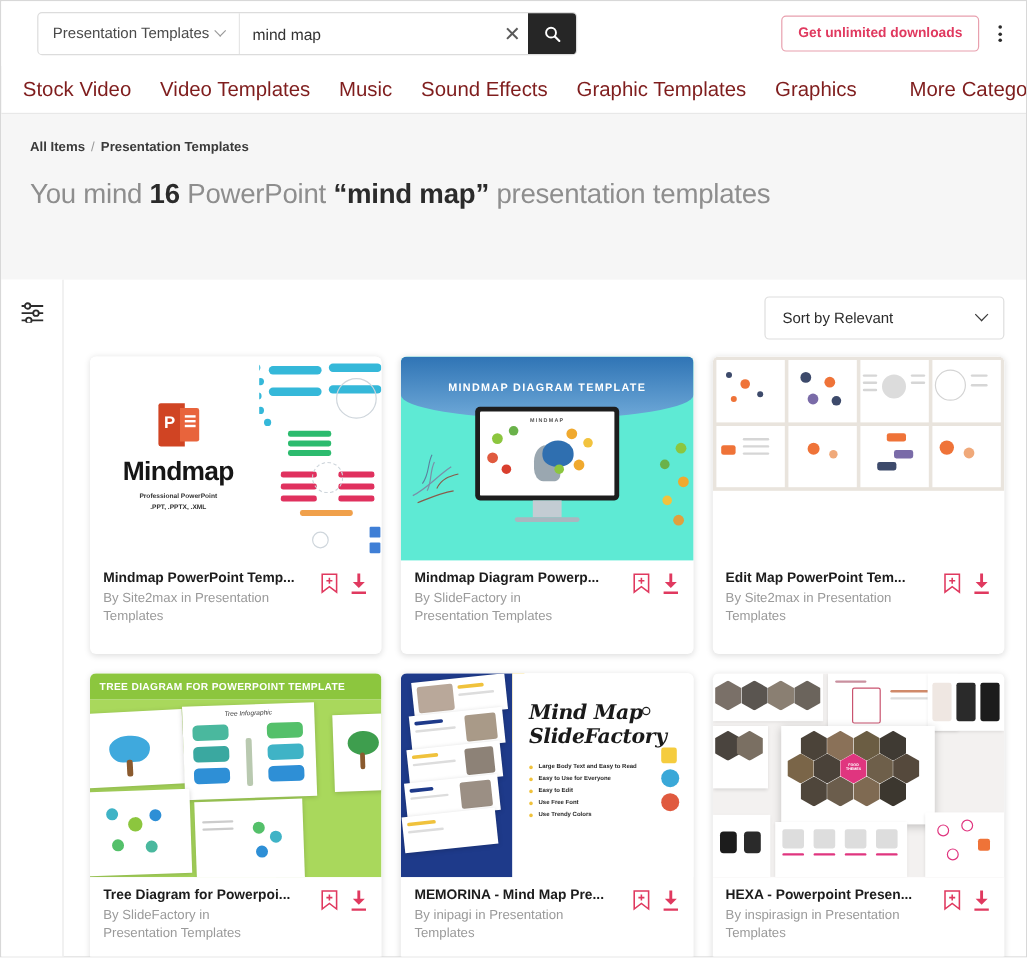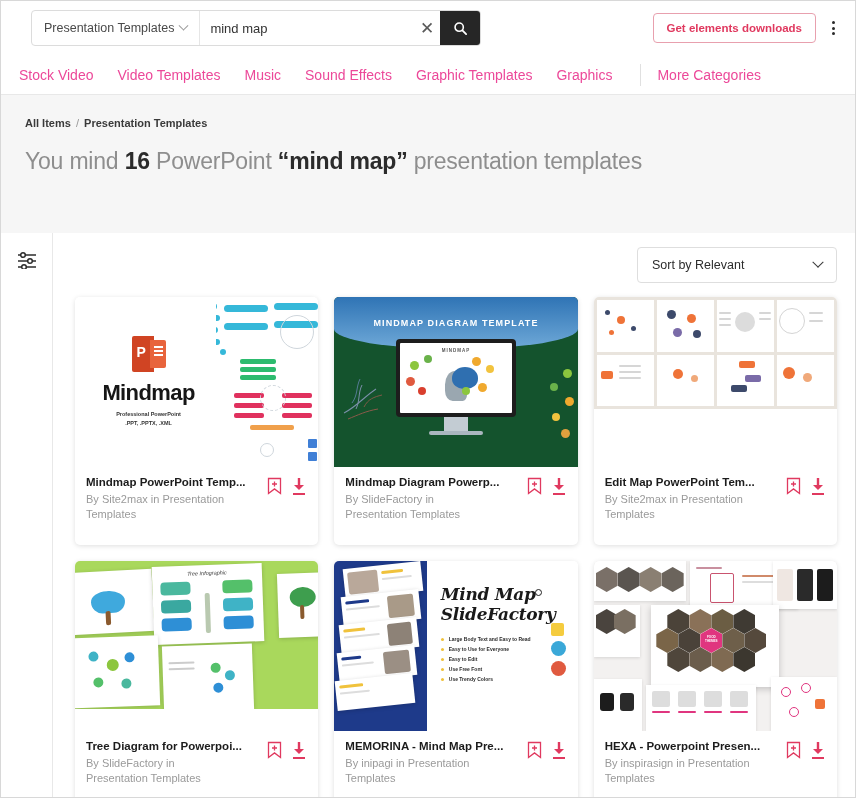--- a/index.html
+++ b/index.html
@@ -94,21 +94,21 @@
 
   
   .nav {
     height: 40px;
     display: flex; align-items: center;
     padding: 0 18px;
     gap: 0;
     border-bottom: 1px solid #e8e8e8;
   }
   .nav a {
-    font-size: 14px; color: #ec4899;
+    font-size: 17px; color: #7f1d1d;
     text-decoration: none;
     padding: 0 16px 0 0;
     margin-right: 8px;
     white-space: nowrap;
     cursor: pointer;
   }
   .nav a:first-child { padding-left: 0; }
   .nav-sep { width: 1px; height: 22px; background: #e0e0e0; margin: 0 16px 0 4px; }
 
   
@@ -246,21 +246,21 @@
       <div class="clear-x">✕</div>
       <div class="search-btn">
         <svg width="15" height="15" viewBox="0 0 16 16">
           <circle cx="6.6" cy="6.6" r="4.4" fill="none" stroke="#fff" stroke-width="1.7"></circle>
           <line x1="10" y1="10" x2="14" y2="14" stroke="#fff" stroke-width="1.9" stroke-linecap="round"></line>
         </svg>
       </div>
     </div>
 
     <div class="header-right">
-      <div class="unlimited-btn">Get elements downloads</div>
+      <div class="unlimited-btn">Get unlimited downloads</div>
       <div class="kebab">
           <i></i>
           <i></i>
           <i></i>
         </div>
     </div>
   </div>
 
   <div class="nav">
     <a>Stock Video</a>
@@ -369,21 +369,21 @@
               <svg class="act" width="16" height="19" viewBox="0 0 16 19">
                 <line x1="8" y1="1" x2="8" y2="11" stroke="#e0395f" stroke-width="2.4"></line>
                 <path d="M3 8l5 5 5-5z" fill="#e0395f"></path>
                 <line x1="2" y1="17" x2="14" y2="17" stroke="#e0395f" stroke-width="2"></line>
               </svg>
             </div>
           </div>
         </div>
 
         <div class="card">
-          <div class="thumb" style="background:#14532d;">
+          <div class="thumb" style="background:#5eead4;">
             <div class="t2-top">
               <div class="t2-head">MINDMAP DIAGRAM TEMPLATE</div>
             </div>
             <div class="mini-node" style="left:8px;top:66px;width:58px;height:60px;background:transparent;">
               <svg width="58" height="60" viewBox="0 0 58 60">
                 <path d="M2 50 C14 44 22 34 34 26" stroke="#7a8fa8" stroke-width="1.1" fill="none"></path>
                 <path d="M14 46 C18 38 16 30 20 22" stroke="#7a8fa8" stroke-width="1" fill="none"></path>
                 <path d="M6 56 C16 52 24 48 36 46" stroke="#8a5a4a" stroke-width="1" fill="none"></path>
                 <path d="M22 44 C26 36 32 34 40 32" stroke="#8a5a4a" stroke-width="0.9" fill="none"></path>
                 <path d="M10 40 C16 32 14 24 18 16" stroke="#5b7f9e" stroke-width="0.9" fill="none"></path>
@@ -504,20 +504,23 @@
                 <line x1="8" y1="1" x2="8" y2="11" stroke="#e0395f" stroke-width="2.4"></line>
                 <path d="M3 8l5 5 5-5z" fill="#e0395f"></path>
                 <line x1="2" y1="17" x2="14" y2="17" stroke="#e0395f" stroke-width="2"></line>
               </svg>
             </div>
           </div>
         </div>
 
         <div class="card">
           <div class="thumb">
+            <div class="t4-head">
+              <span>TREE DIAGRAM FOR POWERPOINT TEMPLATE</span>
+            </div>
             <div class="t4-body">
               <div class="slide" style="left:-8px;top:10px;width:86px;height:62px;transform:rotate(-3deg);">
                 <div class="mini-node" style="left:24px;top:20px;width:34px;height:22px;background:#3fa9dd;border-radius:50% 50% 12px 12px;"></div>
                 <div class="mini-node" style="left:38px;top:40px;width:5px;height:14px;background:#8a5a2e;"></div>
               </div>
               <div class="slide" style="left:78px;top:4px;width:110px;height:78px;transform:rotate(-2deg);">
                 <div style="font-size:5.5px;text-align:center;margin-top:5px;color:#3a3a3a;font-style:italic;">Tree Infographic</div>
                 <div class="mini-node" style="left:8px;top:16px;width:30px;height:13px;background:#4ab89e;border-radius:4px;"></div>
                 <div class="mini-node" style="left:8px;top:34px;width:30px;height:13px;background:#3aa8a0;border-radius:4px;"></div>
                 <div class="mini-node" style="left:8px;top:52px;width:30px;height:13px;background:#2e8fd6;border-radius:4px;"></div>

